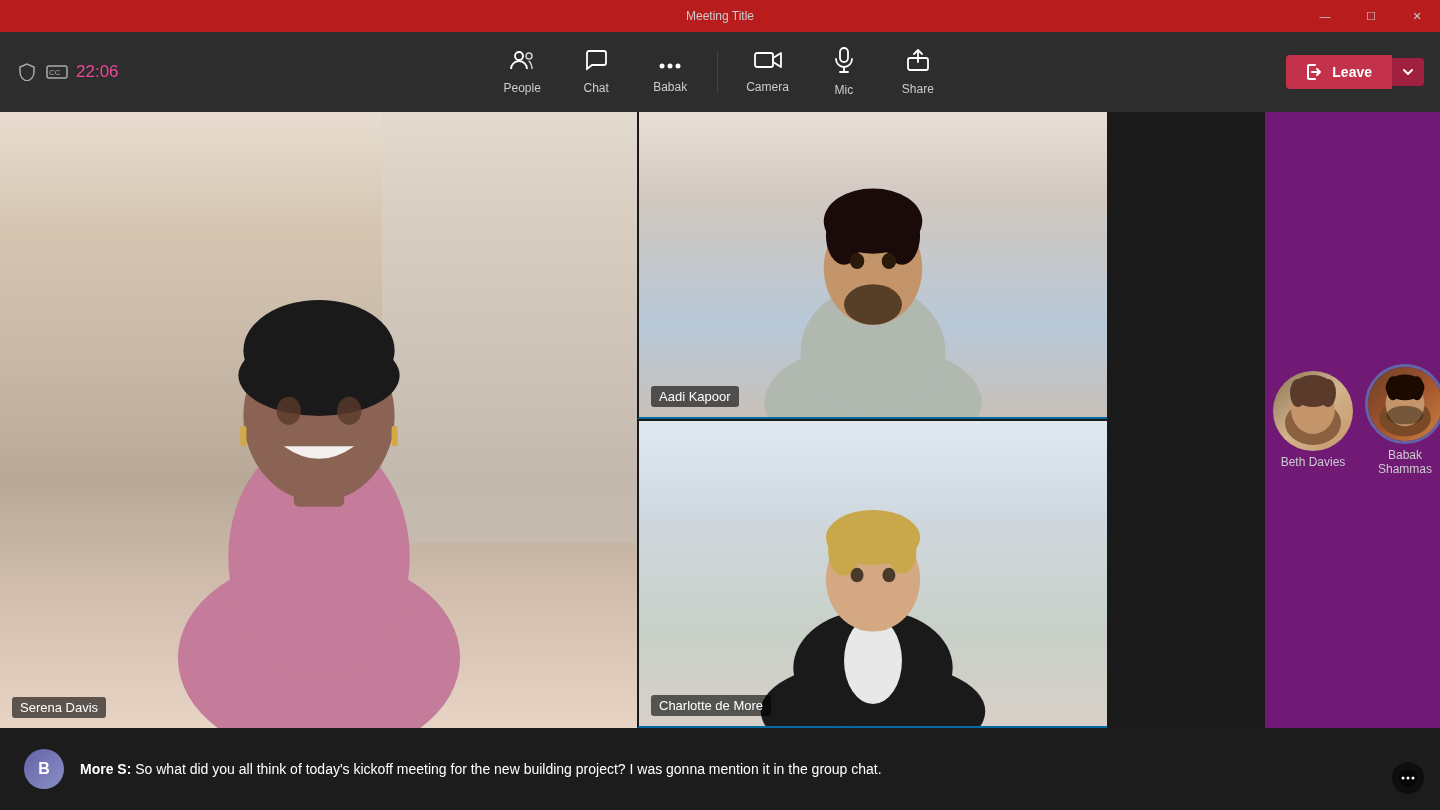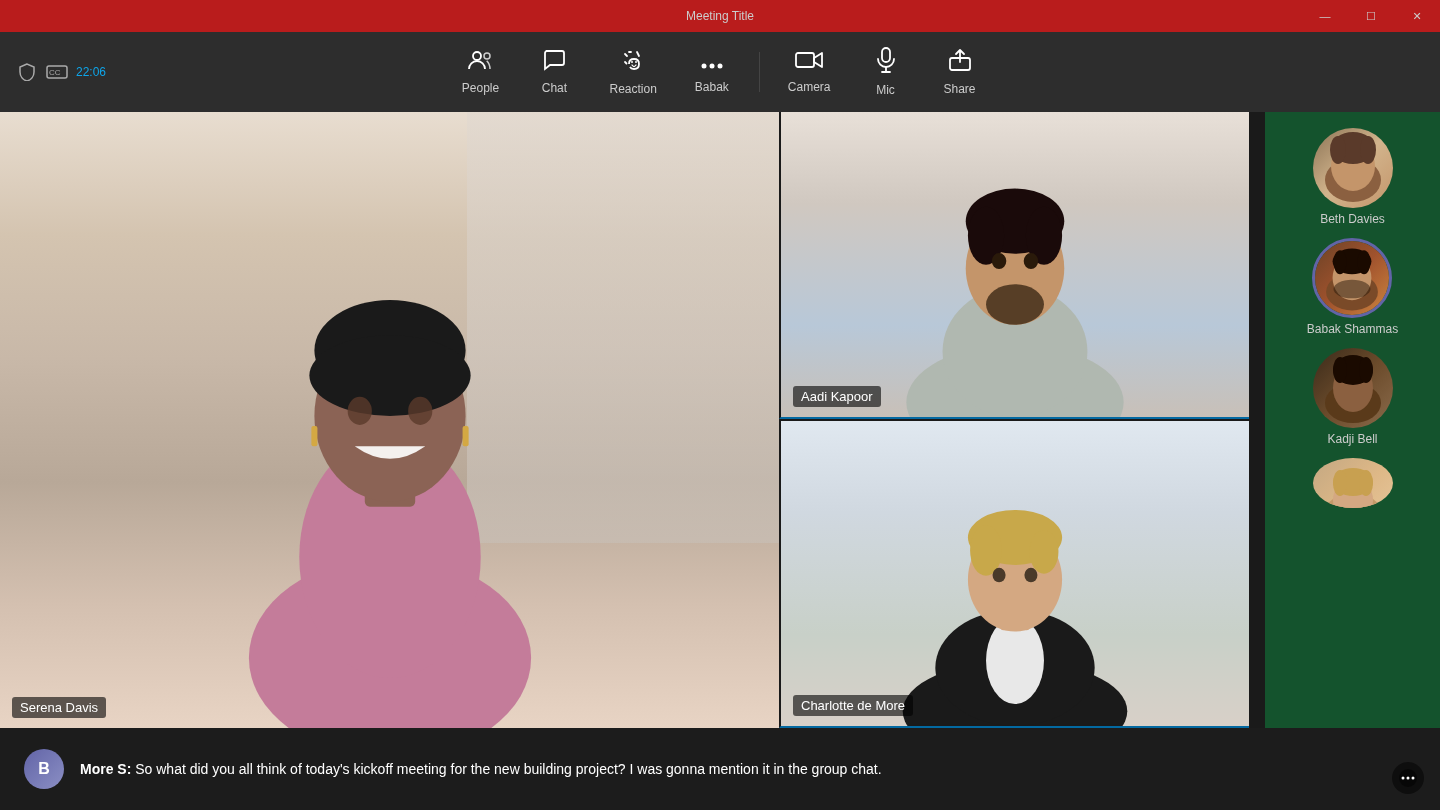--- a/index.html
+++ b/index.html
@@ -63,22 +63,22 @@
     .shield-icon, .cc-icon {
       width: 22px;
       height: 22px;
       display: flex;
       align-items: center;
       justify-content: center;
       font-size: 14px;
       color: #aaa;
     }
     .timer {
-      font-size: 12px;
-      color: #0ea5e9;
+      font-size: 17px;
+      color: #ec4899;
     }
     .tool-btn {
       display: flex;
       flex-direction: column;
       align-items: center;
       justify-content: center;
       gap: 4px;
       padding: 8px 16px;
       border-radius: 6px;
       cursor: pointer;
@@ -162,23 +162,22 @@
       background: #3a3a3a;
       position: relative;
       overflow: hidden;
       border-left: 2px solid #1a1a1a;
       border-bottom: 2px solid #0369a1;
     }
 
     
     #sidebar {
       width: 175px;
-      background: #14532d;
-      display: flex;
-      flex-direction: column;
+      background: #701a75;
+      display: flex;
       align-items: center;
       padding: 16px 8px;
       gap: 12px;
       overflow-y: auto;
     }
     .sidebar-avatar {
       width: 80px;
       height: 80px;
       border-radius: 50%;
       overflow: hidden;
@@ -285,35 +284,20 @@
 
   <div class="tool-btn">
     <span class="icon">
       <svg width="24" height="22" viewBox="0 0 24 22" fill="none">
         <path d="M4 2h16a2 2 0 012 2v10a2 2 0 01-2 2H8l-5 4V4a2 2 0 012-2z" stroke="#fff" stroke-width="1.8"></path>
       </svg>
     </span>
     <span class="label">Chat</span>
   </div>
 
-  <div class="tool-btn">
-    <span class="icon">
-      <svg width="24" height="24" viewBox="0 0 24 24" fill="none">
-        <path d="M18 8l-2-4" stroke="#fff" stroke-width="1.8" stroke-linecap="round"></path>
-        <path d="M10 4H8" stroke="#fff" stroke-width="1.8" stroke-linecap="round"></path>
-        <path d="M6 8L4 6" stroke="#fff" stroke-width="1.8" stroke-linecap="round"></path>
-        <path d="M4 14l1.5 1.5" stroke="#fff" stroke-width="1.8" stroke-linecap="round"></path>
-        <path d="M9 19s1 2 4 2 5-2 5-5-2-5-5-5-5 2-5 5v0" stroke="#fff" stroke-width="1.8" fill="none"></path>
-        <circle cx="11" cy="14" r="1" fill="#fff"></circle>
-        <circle cx="15" cy="14" r="1" fill="#fff"></circle>
-        <path d="M11 17s1 1.5 2 1.5 2-1.5 2-1.5" stroke="#fff" stroke-width="1.3" stroke-linecap="round"></path>
-      </svg>
-    </span>
-    <span class="label">Reaction</span>
-  </div>
 
   <div class="tool-btn">
     <span class="icon">
       <svg width="24" height="8" viewBox="0 0 24 8" fill="none">
         <circle cx="4" cy="4" r="2.5" fill="#fff"></circle>
         <circle cx="12" cy="4" r="2.5" fill="#fff"></circle>
         <circle cx="20" cy="4" r="2.5" fill="#fff"></circle>
       </svg>
     </span>
     <span class="label">Babak</span>
@@ -346,27 +330,41 @@
   <div class="tool-btn">
     <span class="icon">
       <svg width="24" height="24" viewBox="0 0 24 24" fill="none">
         <rect x="2" y="10" width="20" height="12" rx="2" stroke="#fff" stroke-width="1.8"></rect>
         <path d="M12 14V2M8 6l4-4 4 4" stroke="#fff" stroke-width="1.8" stroke-linecap="round" stroke-linejoin="round"></path>
       </svg>
     </span>
     <span class="label">Share</span>
   </div>
 
+  <div class="leave-btn">
+    <div class="leave-main">
+      <svg width="18" height="18" viewBox="0 0 18 18" fill="none">
+        <path d="M6 9h8M11 6l3 3-3 3" stroke="#fff" stroke-width="2" stroke-linecap="round" stroke-linejoin="round"></path>
+        <path d="M9 2H3a1 1 0 00-1 1v12a1 1 0 001 1h6" stroke="#fff" stroke-width="2" stroke-linecap="round"></path>
+      </svg>
+      <span>Leave</span>
+    </div>
+    <div class="leave-arrow">
+      <svg width="12" height="12" viewBox="0 0 12 12" fill="none">
+        <path d="M2 4l4 4 4-4" stroke="#fff" stroke-width="2" stroke-linecap="round" stroke-linejoin="round"></path>
+      </svg>
+    </div>
+  </div>
 </div>
 
 <div id="main" style="height: 616px; display: flex;">
 
   <div id="video-grid" style="flex: 1; display: flex;">
 
-    <div id="large-video" style="width: 779px; position: relative; overflow: hidden; background: #b91c1c;">
+    <div id="large-video" style="width: 637px; position: relative; overflow: hidden; background: #b91c1c;">
 
       <div style="width: 100%; height: 100%; background: linear-gradient(180deg, #e8ddd0 0%, #d4c4b0 20%, #c8b8a8 40%, #b8a898 60%, #d4c0b0 80%, #e8d4c4 100%); position: relative;">
 
         <div style="position: absolute; right: 0; top: 0; width: 40%; height: 70%; background: linear-gradient(180deg, #e0d8d0 0%, #c8c0b8 100%); opacity: 0.6;"></div>
 
         <div style="position: absolute; bottom: 0; left: 50%; transform: translateX(-50%); width: 70%; height: 90%;">
           <svg viewBox="0 0 400 550" width="100%" height="100%">
 
             <ellipse cx="200" cy="480" rx="140" ry="100" fill="#c47c9a"></ellipse>
             <ellipse cx="200" cy="380" rx="90" ry="120" fill="#c47c9a"></ellipse>

